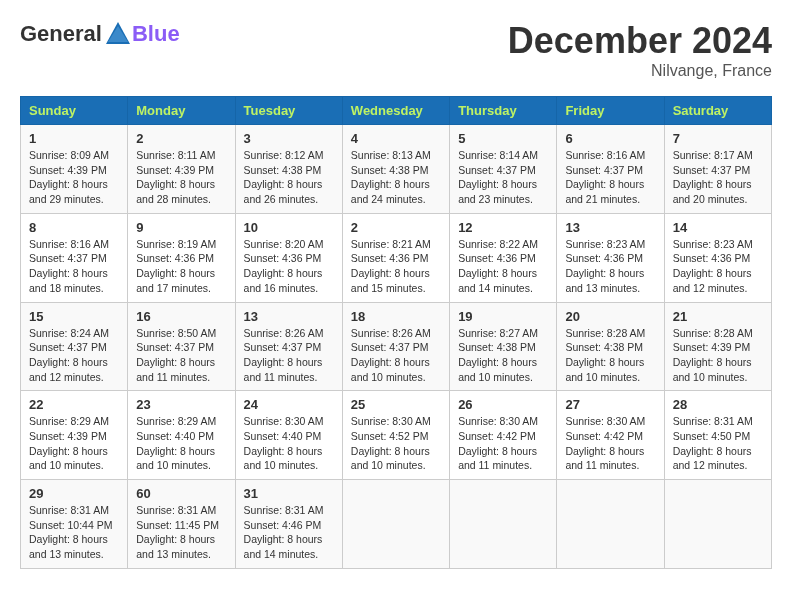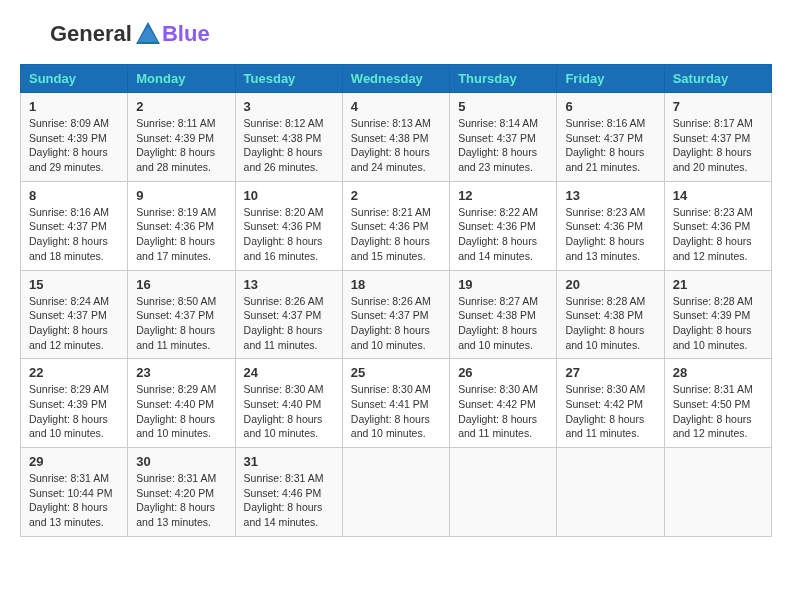--- a/index.html
+++ b/index.html
@@ -21,21 +21,21 @@
       flex-direction: column;
       align-items: flex-start;
     }
     .logo-text {
       display: flex;
       align-items: center;
       font-size: 22px;
       font-weight: bold;
       color: #333;
     }
-    .logo-general { color: #333; margin-left: 30px; }
+    .logo-general { color: #333; }
     .logo-blue { color: #8b5cf6; }
     .logo-icon {
       width: 28px;
       height: 28px;
       margin-left: 2px;
     }
     .title-block {
       text-align: right;
     }
     .month-title {
@@ -46,21 +46,21 @@
     .location {
       font-size: 16px;
       color: #555;
     }
     .calendar {
       width: 100%;
       border-collapse: collapse;
     }
     .calendar th {
       background: #1a6eb5;
-      color: #5eead4;
+      color: #bef264;
       font-size: 13px;
       font-weight: bold;
       padding: 6px 8px;
       text-align: left;
       border: 1px solid #1565a8;
     }
     .calendar td {
       vertical-align: top;
       padding: 6px 8px;
       border: 1px solid #ccc;
@@ -98,20 +98,24 @@
   <div class="logo">
     <div class="logo-text">
       <span class="logo-general">General</span>
       <svg class="logo-icon" viewBox="0 0 28 28" xmlns="http://www.w3.org/2000/svg">
         <polygon points="14,2 26,24 2,24" fill="#1a6eb5"></polygon>
         <polygon points="14,6 24,22 4,22" fill="#5ba3e0" opacity="0.5"></polygon>
       </svg>
       <span class="logo-blue">Blue</span>
     </div>
   </div>
+  <div class="title-block">
+    <div class="month-title">December 2024</div>
+    <div class="location">Nilvange, France</div>
+  </div>
 </div>
 
 <table class="calendar">
   <thead>
     <tr>
     <th>Sunday</th>
         <th>Monday</th>
         <th>Tuesday</th>
         <th>Wednesday</th>
         <th>Thursday</th>
@@ -267,21 +271,21 @@
       </td>
         <td>
         <span class="day-num">24</span>
         <span class="cell-text">Sunrise: 8:30 AM</span><br>
         <span class="cell-text">Sunset: 4:40 PM</span><br>
         <span class="cell-text">Daylight: 8 hours and 10 minutes.</span>
       </td>
         <td>
         <span class="day-num">25</span>
         <span class="cell-text">Sunrise: 8:30 AM</span><br>
-        <span class="cell-text">Sunset: 4:41 PM</span><br>
+        <span class="cell-text">Sunset: 4:52 PM</span><br>
         <span class="cell-text">Daylight: 8 hours and 10 minutes.</span>
       </td>
         <td>
         <span class="day-num">26</span>
         <span class="cell-text">Sunrise: 8:30 AM</span><br>
         <span class="cell-text">Sunset: 4:42 PM</span><br>
         <span class="cell-text">Daylight: 8 hours and 11 minutes.</span>
       </td>
         <td>
         <span class="day-num">27</span>
@@ -297,23 +301,23 @@
       </td>
       </tr>
       <tr>
         <td>
         <span class="day-num">29</span>
         <span class="cell-text">Sunrise: 8:31 AM</span><br>
         <span class="cell-text">Sunset: 10:44 PM</span><br>
         <span class="cell-text">Daylight: 8 hours and 13 minutes.</span>
       </td>
         <td>
-        <span class="day-num">30</span>
+        <span class="day-num">60</span>
         <span class="cell-text">Sunrise: 8:31 AM</span><br>
-        <span class="cell-text">Sunset: 4:20 PM</span><br>
+        <span class="cell-text">Sunset: 11:45 PM</span><br>
         <span class="cell-text">Daylight: 8 hours and 13 minutes.</span>
       </td>
         <td>
         <span class="day-num">31</span>
         <span class="cell-text">Sunrise: 8:31 AM</span><br>
         <span class="cell-text">Sunset: 4:46 PM</span><br>
         <span class="cell-text">Daylight: 8 hours and 14 minutes.</span>
       </td>
         <td class="empty-cell"></td>
         <td class="empty-cell"></td>

